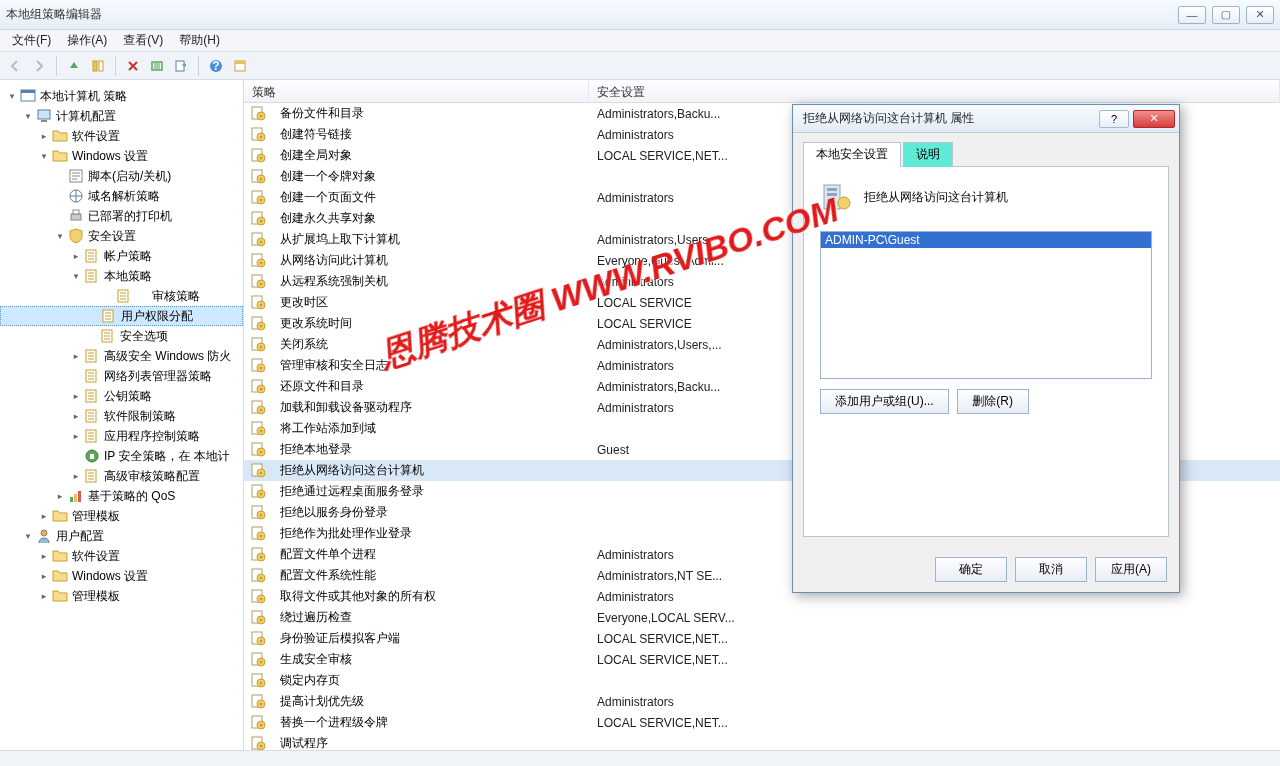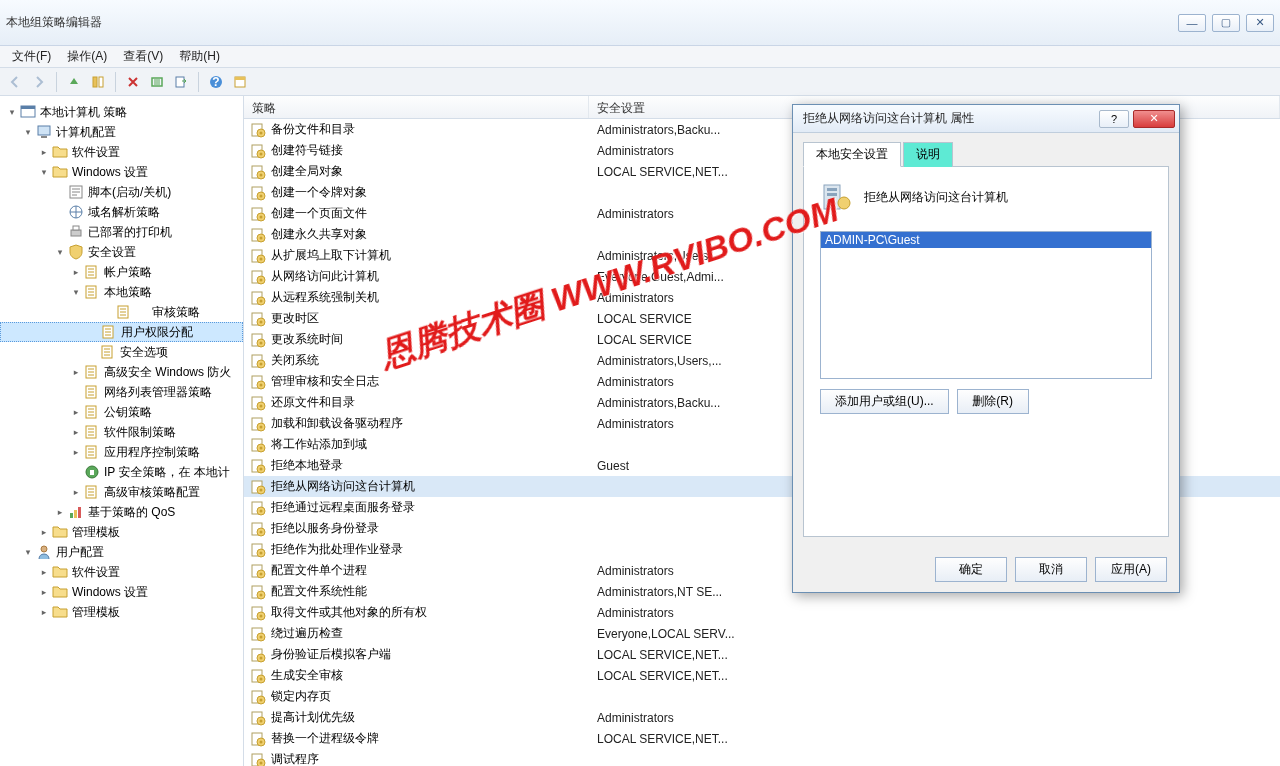--- a/index.html
+++ b/index.html
@@ -1,18 +1,18 @@
 <!DOCTYPE html>
 <html><head>
 <meta charset="utf-8">
 <style>
 * { box-sizing: border-box; margin: 0; padding: 0; font-family: "Microsoft YaHei", "SimSun", Tahoma, sans-serif; font-size: 12px; }
 body { background: #fff; width: 1280px; height: 766px; overflow: hidden; position: relative; }
 
-.titlebar { height: 46px; background: linear-gradient(#f7fbff,#e6eef7); display: flex; align-items: center; padding: 0 6px; border-bottom: 1px solid #c9d5e6; }
+.titlebar { height: 30px; background: linear-gradient(#f7fbff,#e6eef7); display: flex; align-items: center; padding: 0 6px; border-bottom: 1px solid #c9d5e6; }
 .titlebar .title { color: #333; }
 .titlebar .winbtns { margin-left: auto; display: flex; gap: 6px; }
 .winbtn { width: 28px; height: 18px; border: 1px solid #9cb3cf; background: linear-gradient(#fff,#e8eff8); display: flex; align-items: center; justify-content: center; color: #3a5a85; font-family: sans-serif; border-radius: 2px; cursor: pointer; font-size: 11px; }
 
 .menubar { height: 22px; display: flex; align-items: center; padding: 0 4px; background: #f4f6f9; border-bottom: 1px solid #d4dde8; }
 .menubar .menu-item { padding: 2px 8px; color: #222; cursor: pointer; }
 
 .toolbar { height: 28px; display: flex; align-items: center; padding: 0 4px; gap: 2px; background: #f0f3f7; border-bottom: 1px solid #d4dde8; }
 .tool-btn { width: 22px; height: 22px; display: flex; align-items: center; justify-content: center; border: 1px solid transparent; cursor: pointer; }
 .tool-btn.disabled { opacity: 0.45; cursor: default; }
@@ -27,21 +27,21 @@
 .tree-icon { width: 16px; height: 16px; margin-right: 4px; display: inline-flex; align-items: center; justify-content: center; }
 
 .list-panel { flex: 1; display: flex; flex-direction: column; background: #fff; position: relative; overflow: hidden; }
 .list-header { display: flex; background: linear-gradient(#fdfefe,#f0f3f7); border-bottom: 1px solid #d4dde8; height: 23px; }
 .list-header .col { padding: 4px 8px; border-right: 1px solid #e3e8ee; color: #333; }
 .col-policy { width: 345px; }
 .col-setting { flex: 1; }
 .list-body { flex: 1; overflow-y: auto; }
 .list-row { display: flex; height: 21px; align-items: center; cursor: pointer; }
 .list-row.selected { background: #d9e8f7; }
-.list-row .cell-policy { width: 345px; padding-left: 6px; display: flex; align-items: flex-end; gap: 5px; }
+.list-row .cell-policy { width: 345px; padding-left: 6px; display: flex; align-items: flex-start; gap: 14px; }
 .list-row .cell-setting { flex: 1; padding-left: 8px; color: #222; white-space: nowrap; overflow: hidden; text-overflow: ellipsis; }
 .policy-icon { width: 16px; height: 16px; display: inline-flex; align-items: center; justify-content: center; }
 
 .statusbar { height: 16px; background: #f0f3f7; border-top: 1px solid #d4dde8; }
 
 
 .dialog { position: absolute; left: 792px; top: 104px; width: 388px; background: #f0f0f0; border: 1px solid #6b8fb3; box-shadow: 3px 3px 12px rgba(0,0,0,0.35); }
 .dialog-titlebar { height: 28px; background: linear-gradient(#f7fbff,#e2ebf6); display: flex; align-items: center; padding: 0 4px 0 10px; border-bottom: 1px solid #c0cedd; }
 .dialog-titlebar .dtitle { color: #222; }
 .dialog-titlebar .spacer { flex: 1; }

